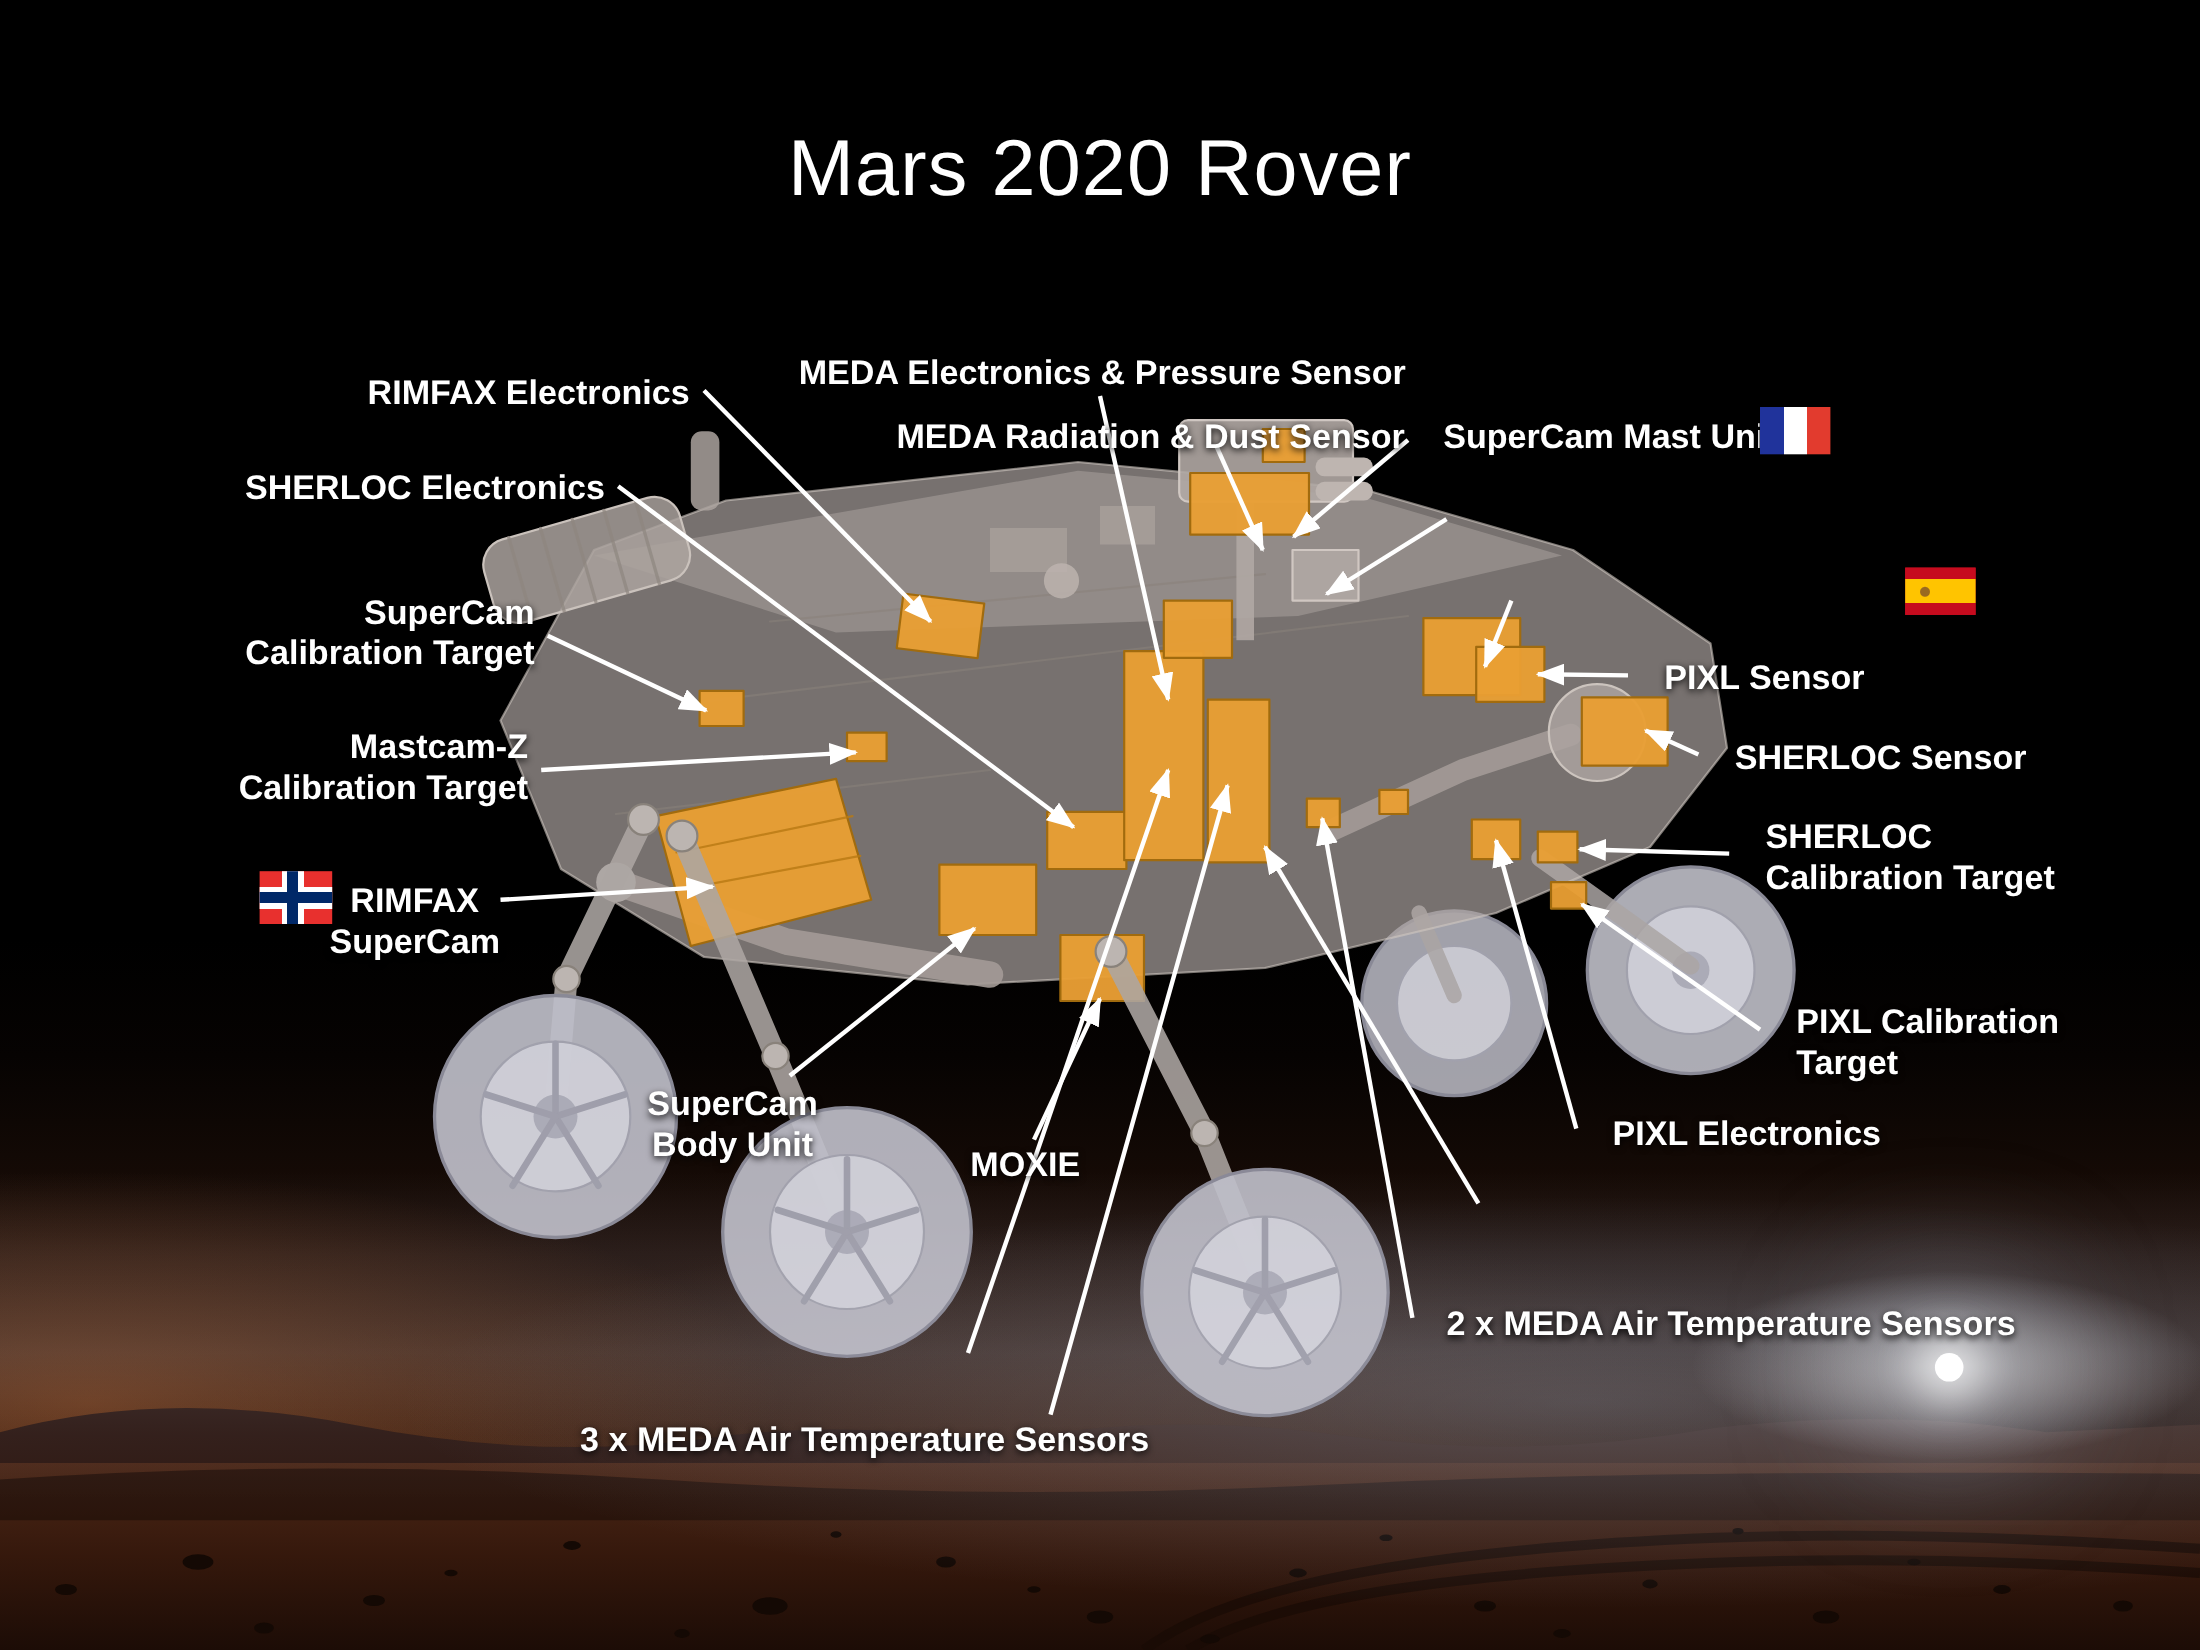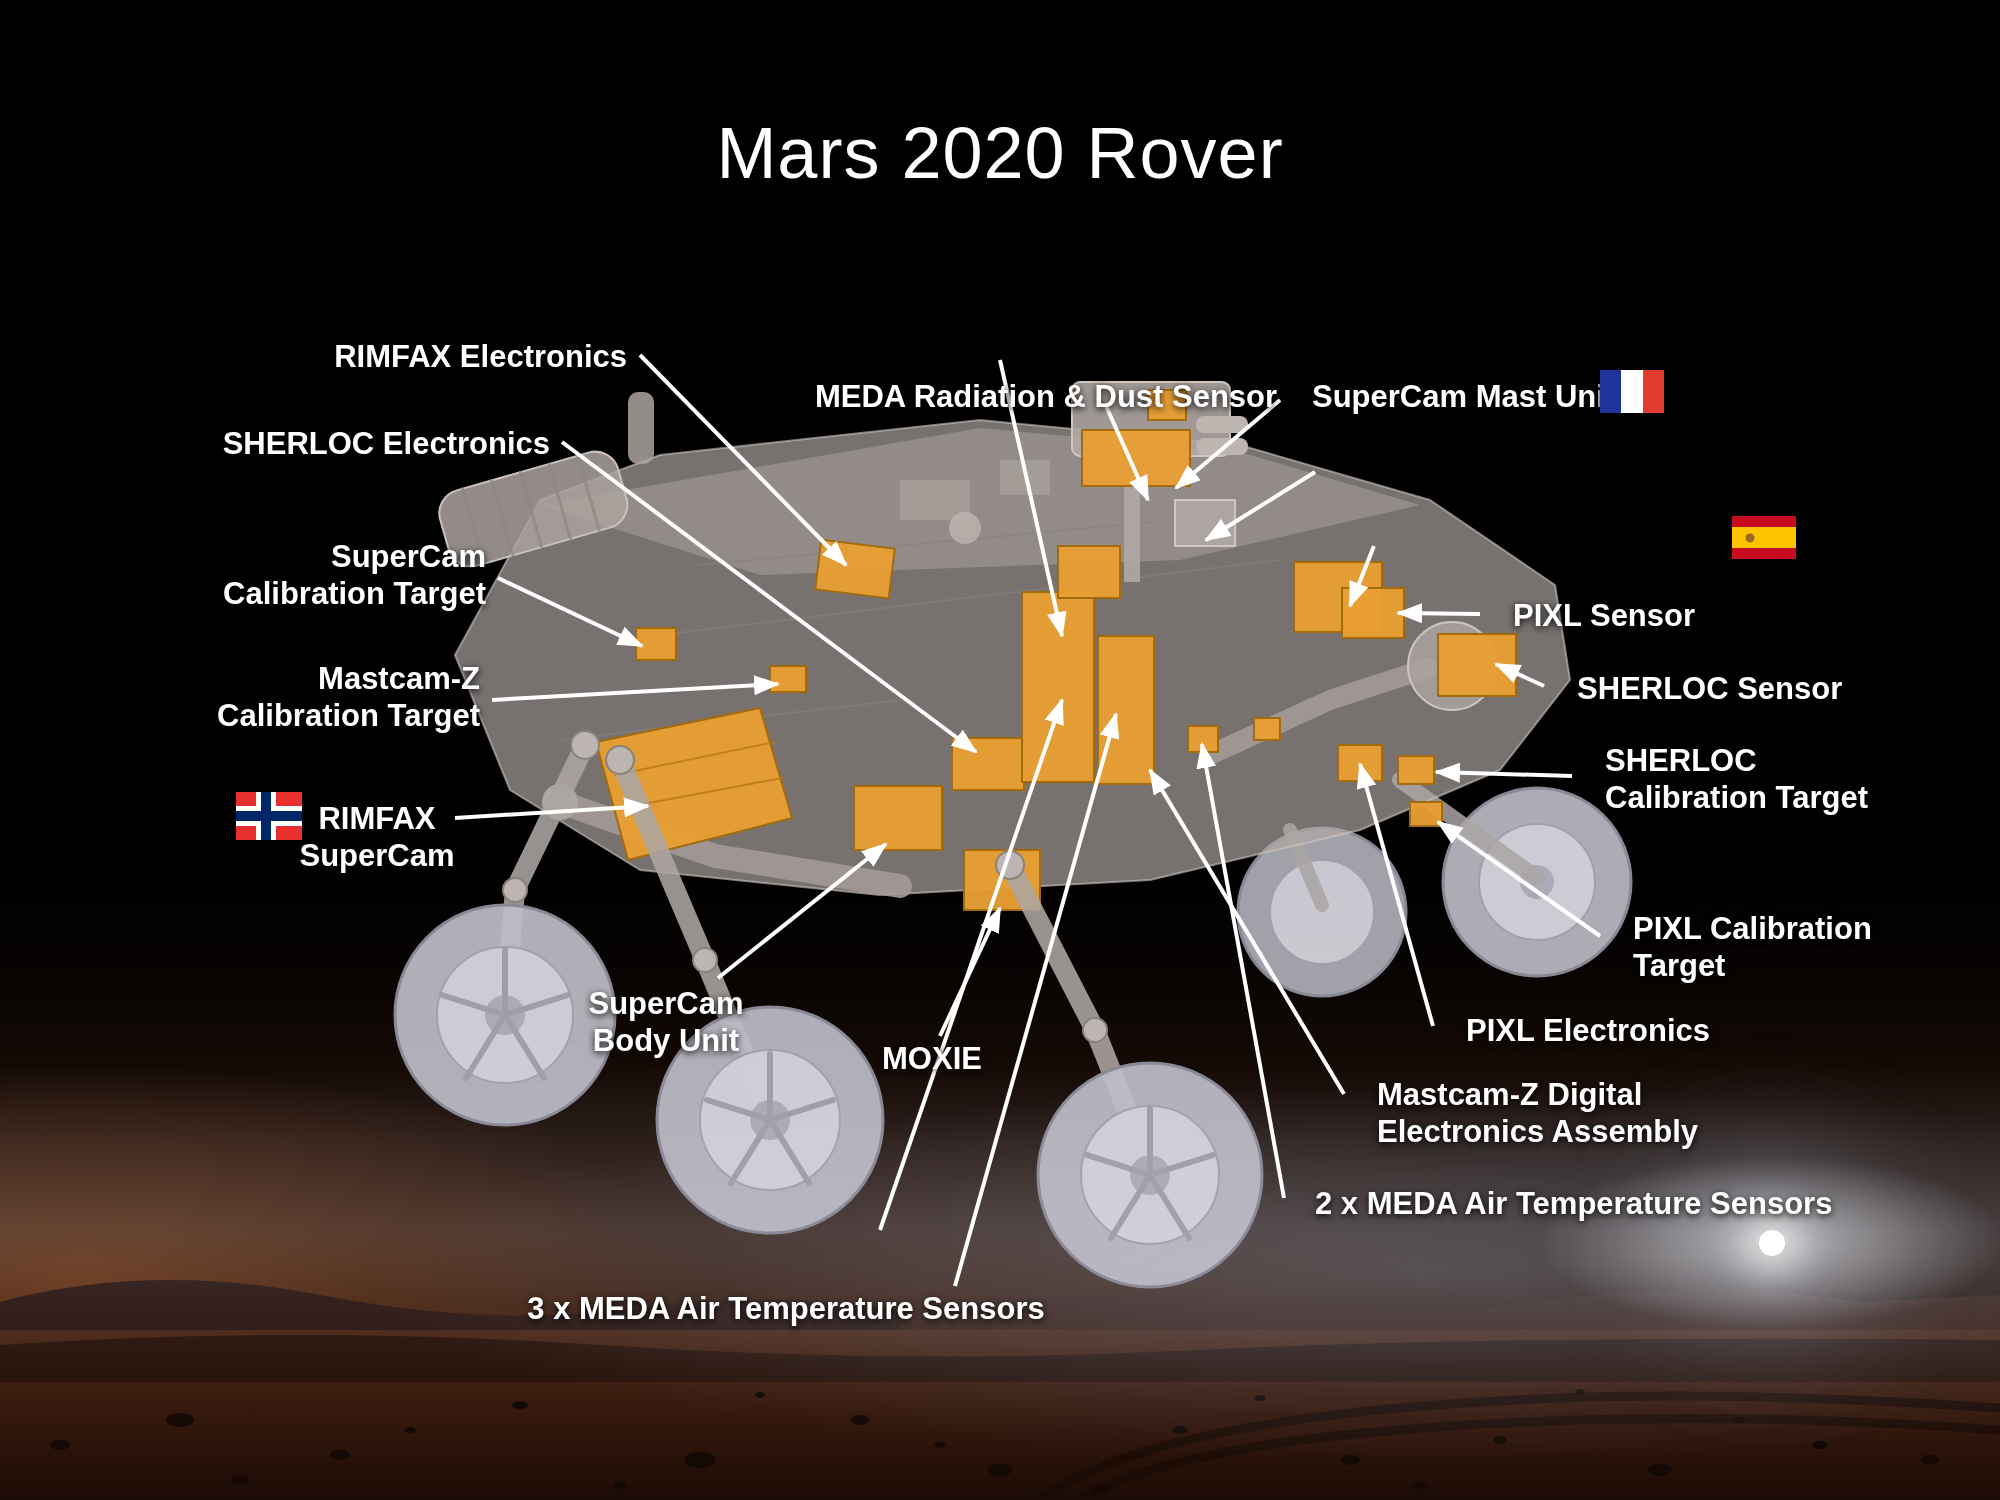--- a/index.html
+++ b/index.html
@@ -277,20 +277,23 @@
     <div class="label align-center" style="left: 666px; top: 985px;">
       <span>SuperCam</span>
       <span>Body Unit</span>
     </div>
     <div class="label align-center" style="left: 932px; top: 1040px;">
       <span>MOXIE</span>
     </div>
     <div class="label align-center" style="left: 786px; top: 1290px;">
       <span>3 x MEDA Air Temperature Sensors</span>
     </div>
+    <div class="label align-center" style="left: 1002px; top: 320px;">
+      <span>MEDA Electronics &amp; Pressure Sensor</span>
+    </div>
     <div class="label align-center" style="left: 1046px; top: 378px;">
       <span>MEDA Radiation &amp; Dust Sensor</span>
     </div>
     <div class="label align-left" style="left: 1287px; top: 378px;">
       <span>SuperCam Mast Unit</span>
     </div>
     <span class="flag flag-france" style="left: 1600px; top: 370px;"></span>
     <span class="flag flag-spain" style="left: 1732px; top: 516px;"></span>
     <div class="label align-left" style="left: 1488px; top: 597px;">
       <span>PIXL Sensor</span>
@@ -302,20 +305,16 @@
       <span>SHERLOC</span>
       <span>Calibration Target</span>
     </div>
     <div class="label align-left" style="left: 1608px; top: 910px;">
       <span>PIXL Calibration</span>
       <span>Target</span>
     </div>
     <div class="label align-left" style="left: 1441px; top: 1012px;">
       <span>PIXL Electronics</span>
     </div>
-    <div class="label align-left" style="left: 1352px; top: 1076px;">
-      <span>Mastcam-Z Digital</span>
-      <span>Electronics Assembly</span>
-    </div>
     <div class="label align-left" style="left: 1290px; top: 1185px;">
       <span>2 x MEDA Air Temperature Sensors</span>
     </div>
   </div>
 
 </body></html>

